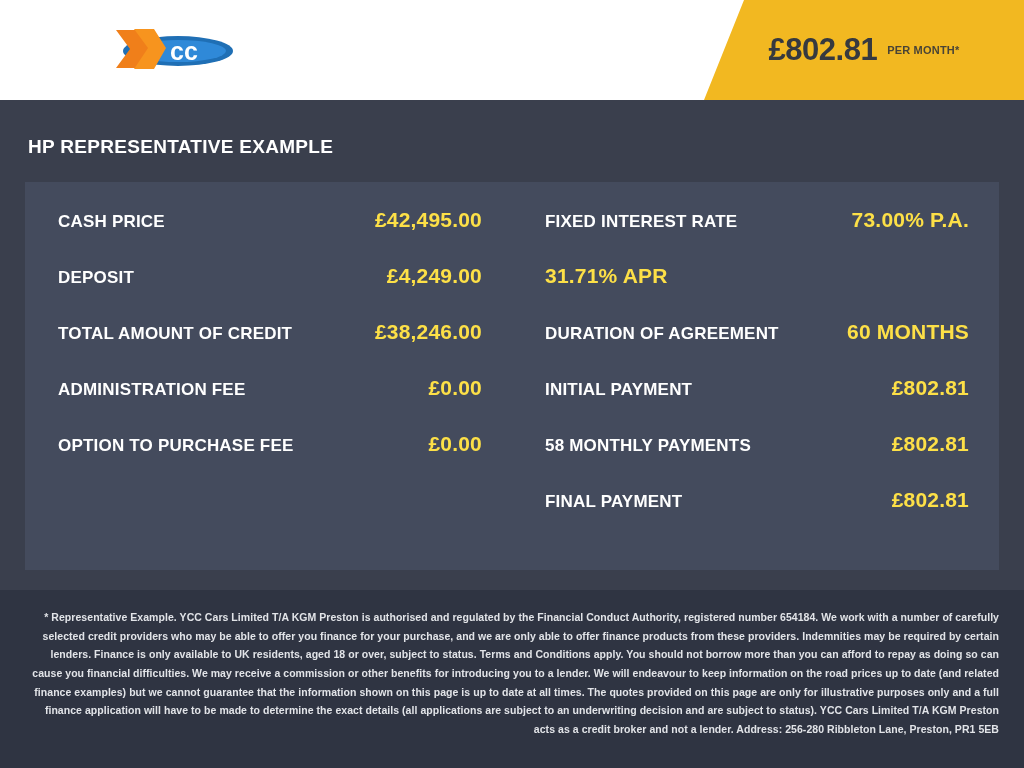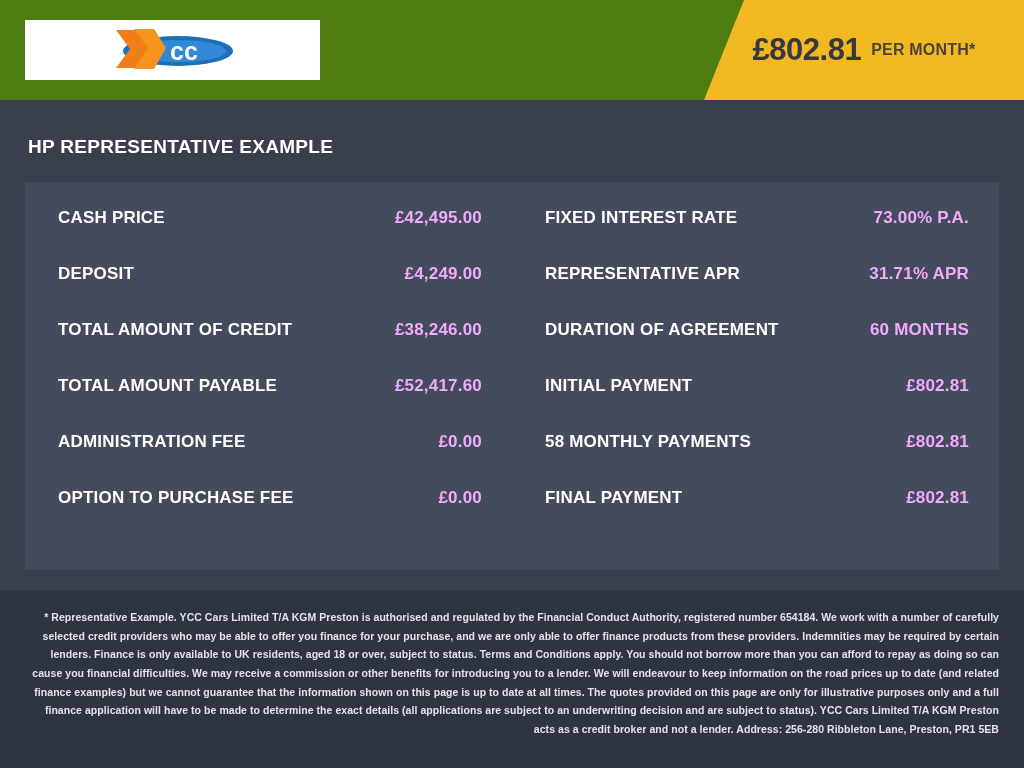--- a/index.html
+++ b/index.html
@@ -14,21 +14,21 @@
     position: relative;
     width: 1024px;
     height: 768px;
     background: #3a3f4d;
   }
 
   
   .header {
     position: relative;
     height: 100px;
-    background: #4d7c0f;
+    background: #ffffff;
     overflow: hidden;
   }
   .logo-box {
     position: absolute;
     left: 25px;
     top: 20px;
     width: 295px;
     height: 60px;
     background: #ffffff;
     display: flex;
@@ -53,21 +53,21 @@
     justify-content: center;
     gap: 10px;
   }
   .price-amount {
     font-size: 31px;
     font-weight: bold;
     color: #36393f;
     letter-spacing: -0.5px;
   }
   .price-period {
-    font-size: 16px;
+    font-size: 11px;
     font-weight: bold;
     color: #4a4436;
     letter-spacing: 0.2px;
   }
 
   
   .section-title {
     color: #ffffff;
     font-size: 19px;
     font-weight: bold;
@@ -92,22 +92,22 @@
     height: 56px;
   }
   .row-label {
     color: #ffffff;
     font-size: 17px;
     font-weight: bold;
     letter-spacing: 0.2px;
     white-space: nowrap;
   }
   .row-value {
-    color: #f0abfc;
-    font-size: 17px;
+    color: #fde047;
+    font-size: 21px;
     font-weight: bold;
     letter-spacing: 0.2px;
     white-space: nowrap;
     text-align: right;
   }
 
   
   .disclaimer {
     position: absolute;
     left: 0;
@@ -160,40 +160,35 @@
       </div>
       <div class="row">
         <span class="row-label">DEPOSIT</span>
         <span class="row-value">£4,249.00</span>
       </div>
       <div class="row">
         <span class="row-label">TOTAL AMOUNT OF CREDIT</span>
         <span class="row-value">£38,246.00</span>
       </div>
       <div class="row">
-        <span class="row-label">TOTAL AMOUNT PAYABLE</span>
-        <span class="row-value">£52,417.60</span>
-      </div>
-      <div class="row">
         <span class="row-label">ADMINISTRATION FEE</span>
         <span class="row-value">£0.00</span>
       </div>
       <div class="row">
         <span class="row-label">OPTION TO PURCHASE FEE</span>
         <span class="row-value">£0.00</span>
       </div>
     </div>
 
     <div class="panel">
       <div class="row">
         <span class="row-label">FIXED INTEREST RATE</span>
         <span class="row-value">73.00% P.A.</span>
       </div>
       <div class="row">
-        <span class="row-label">REPRESENTATIVE APR</span>
         <span class="row-value">31.71% APR</span>
       </div>
       <div class="row">
         <span class="row-label">DURATION OF AGREEMENT</span>
         <span class="row-value">60 MONTHS</span>
       </div>
       <div class="row">
         <span class="row-label">INITIAL PAYMENT</span>
         <span class="row-value">£802.81</span>
       </div>

